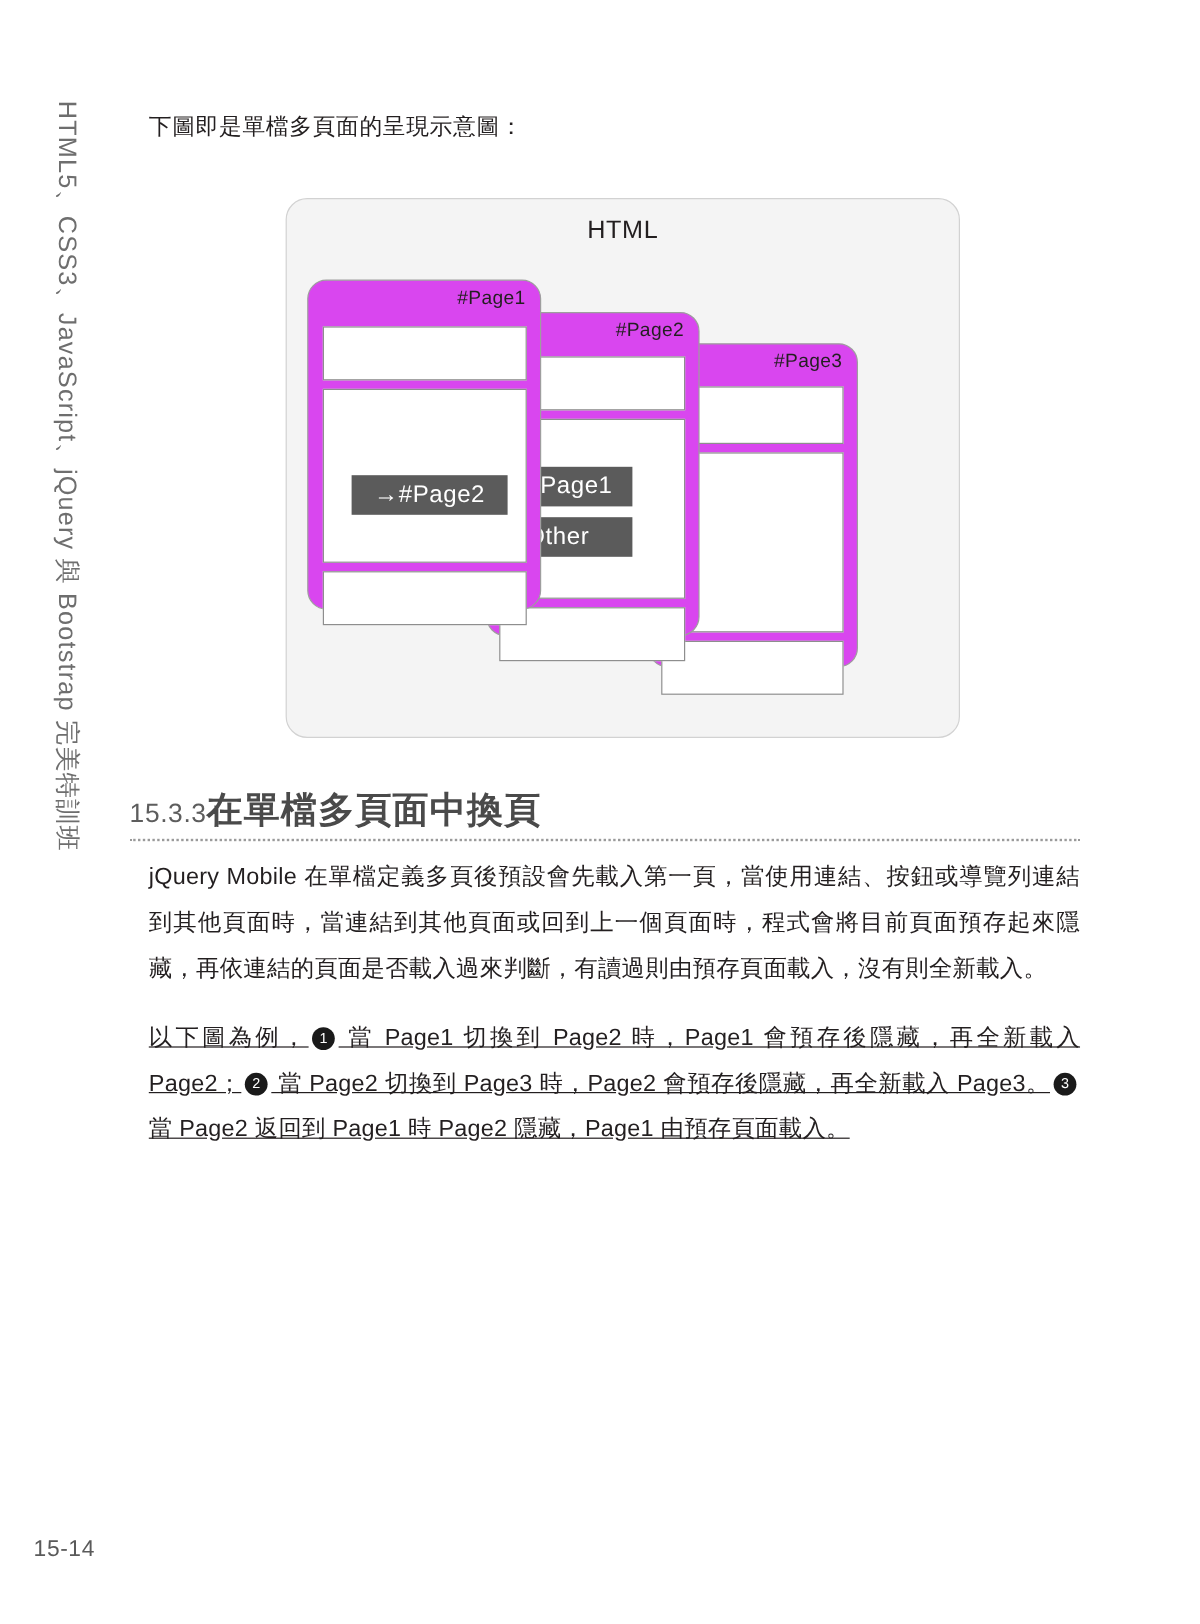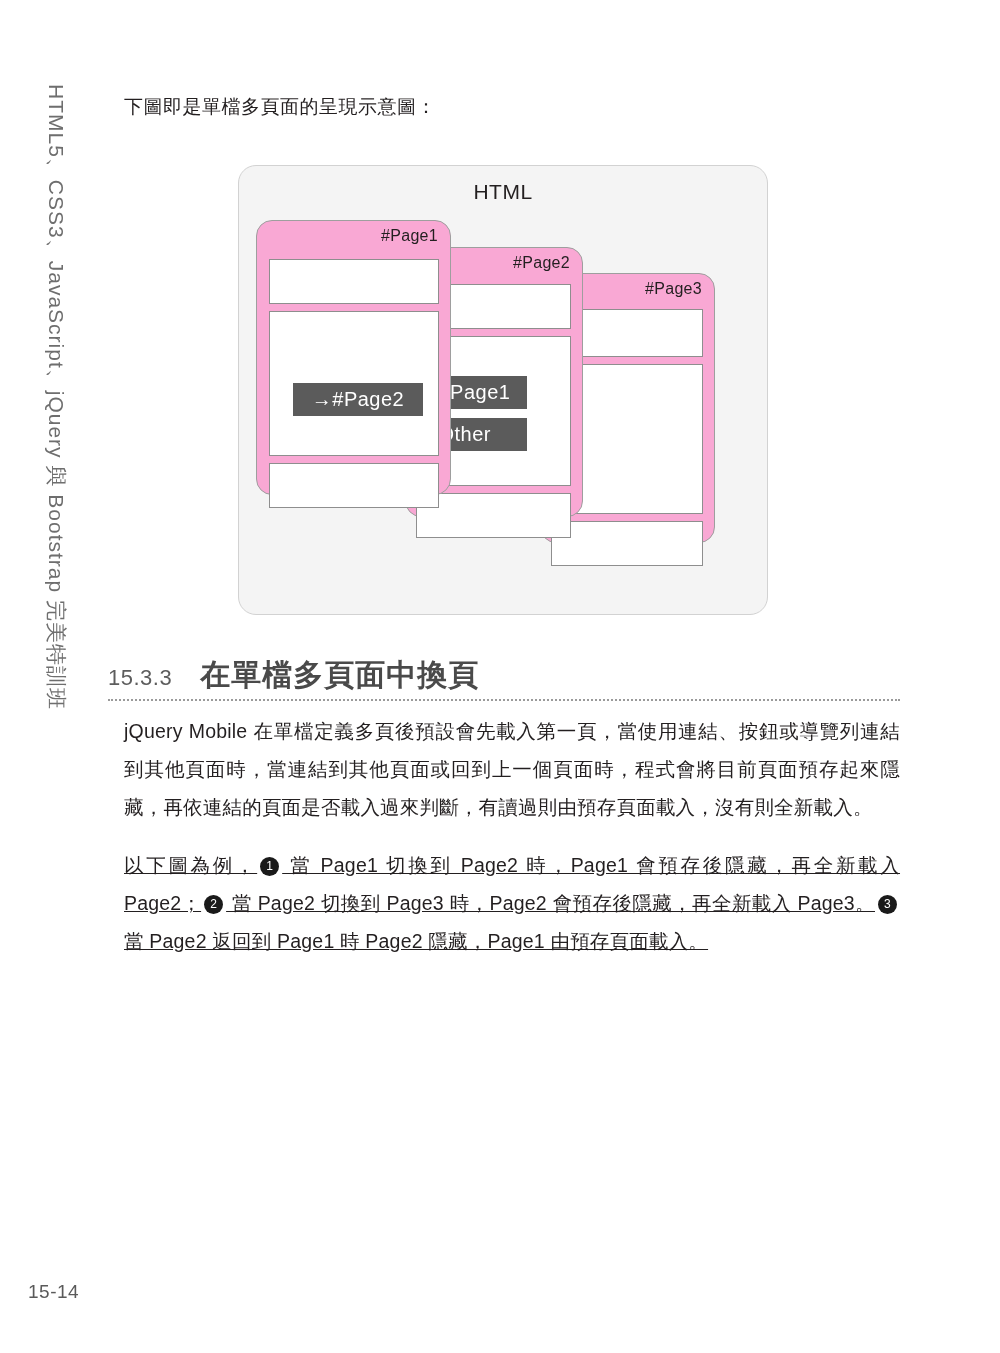--- a/index.html
+++ b/index.html
@@ -53,20 +53,21 @@
     letter-spacing: 0.5px;
   }
 
   
   .figure {
     position: absolute;
     left: 238px;
     top: 165px;
     width: 530px;
     height: 450px;
+    padding-left: 32px;
   }
   .html-box {
     position: absolute;
     left: 0;
     top: 0;
     width: 100%;
     height: 100%;
     box-sizing: border-box;
     background: #f4f4f4;
     border: 1.5px solid #d2d2d2;
@@ -80,23 +81,24 @@
     text-align: center;
     font-size: 21px;
     color: #231f20;
     letter-spacing: 0.5px;
   }
 
   
   .phone {
     position: absolute;
     box-sizing: border-box;
-    background: #f9a8d4;
+    background: #d946ef;
     border: 1.5px solid #9e9e9e;
     border-radius: 16px;
+    margin-top: 13px;
   }
   .phone-label {
     position: absolute;
     top: 6px;
     right: 12px;
     font-size: 16px;
     color: #231f20;
     letter-spacing: 0.3px;
   }
   .panel {
@@ -151,21 +153,21 @@
   .section-heading .num {
     font-size: 22px;
     color: #5d5d5d;
     letter-spacing: 0.5px;
   }
   .section-heading .txt {
     font-size: 30px;
     font-weight: bold;
     color: #4a4a4a;
     letter-spacing: 1px;
-    margin-left: 28px;
+    margin-left: 0;
   }
   .dotted-rule {
     position: absolute;
     left: 108px;
     top: 699px;
     width: 792px;
     border-top: 2px dotted #9a9a9a;
   }
 
   

